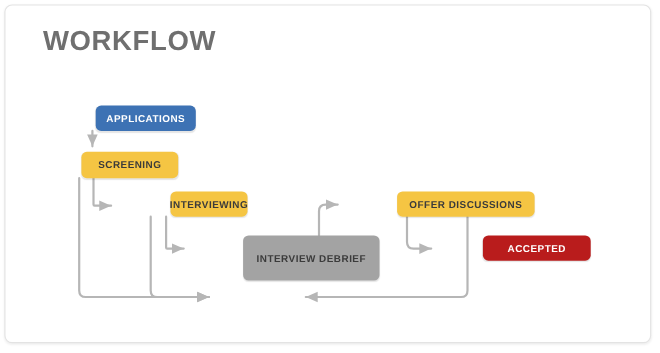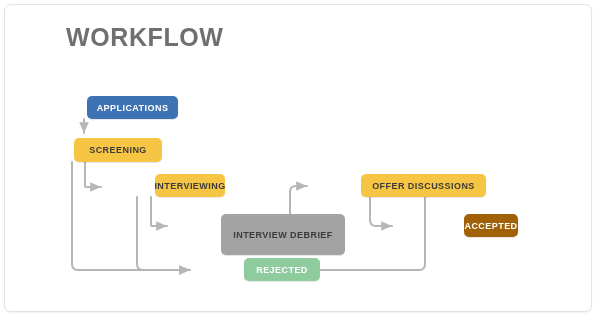--- a/index.html
+++ b/index.html
@@ -37,21 +37,20 @@
   #page-title {
     position: absolute;
     left: 39px;
     top: 25px;
     font-size: 25px;
     font-weight: bold;
     letter-spacing: 0.6px;
     color: #6f6f6f;
     line-height: 1;
     white-space: nowrap;
-    margin-left: 27px;
   }
   
   #diagram {
     position: absolute;
     left: 0;
     top: 0;
     width: 600px;
     height: 321px;
   }
   #connectors {
@@ -92,22 +91,22 @@
   }
   .node-interview-debrief {
     left: 173px; top: 214px; width: 124px; height: 41px;
     background: #a3a3a3;  color: #3b3b3b;
   }
   .node-offer-discussions {
     left: 313px; top: 174px; width: 125px; height: 23px;
     background: #f5c543;  color: #3b3b3b; text-align: right;
   }
   .node-accepted {
-    left: 416px; top: 214px; width: 54px;  height: 23px;
-    background: #a16207;  color: #ffffff;
+    left: 391px; top: 214px; width: 98px;  height: 23px;
+    background: #b91c1c;  color: #ffffff;
   }
   .node-rejected {
     left: 196px; top: 258px; width: 76px;  height: 23px;
     background: #8ecb9d;  color: #ffffff;
   }
 </style>
 </head>
 <body>
 
 <div id="canvas">
@@ -151,16 +150,15 @@
     <div class="node node-screening">SCREENING</div>
 
     <div class="node node-interviewing">INTERVIEWING</div>
 
     <div class="node node-interview-debrief">INTERVIEW DEBRIEF</div>
 
     <div class="node node-offer-discussions">OFFER DISCUSSIONS</div>
 
     <div class="node node-accepted">ACCEPTED</div>
 
-    <div class="node node-rejected">REJECTED</div>
 
   </div>
 </div>
 
 </body></html>

